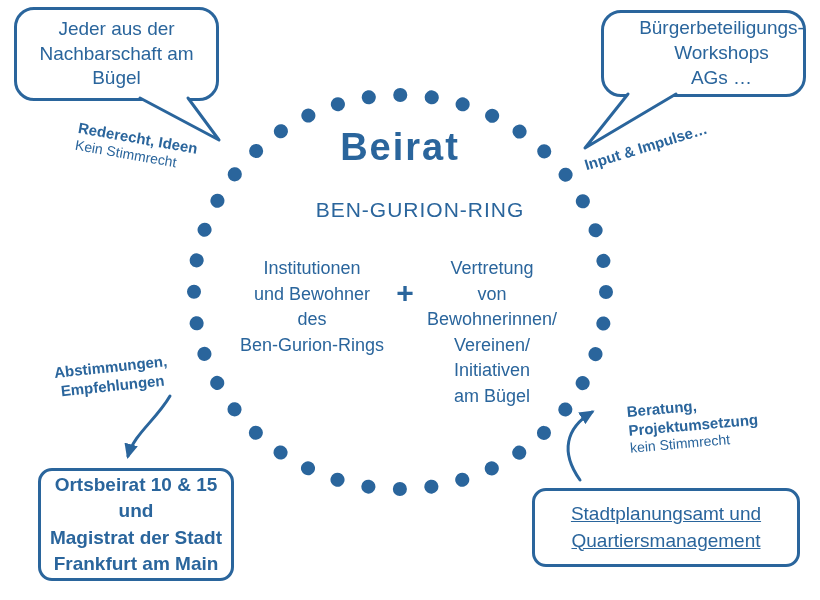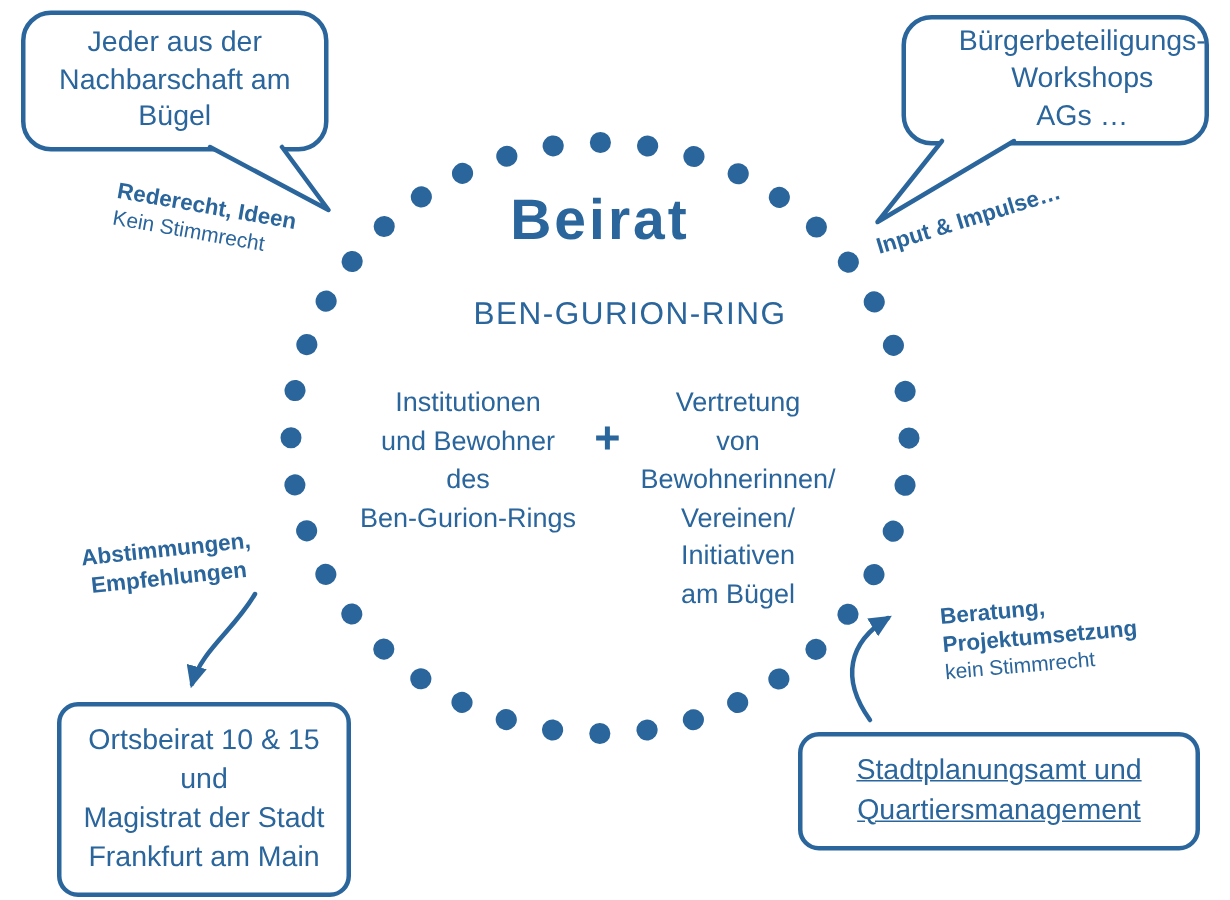--- a/index.html
+++ b/index.html
@@ -12,21 +12,21 @@
   .bubble, .bbox {
     position:absolute; background:#fff; border:3px solid var(--accent);
     display:flex; align-items:center; justify-content:center;
     text-align:center; z-index:1;
   }
   .bubble { border-radius:20px; font-size:19px; line-height:1.3; }
   .bubble.tl { left:14px; top:7px;  width:205px; height:94px; }
   .bubble.tr { left:601px; top:10px; width:205px; height:87px;padding-left:36px; }
 
   .bbox { border-radius:14px; font-size:19px; line-height:1.38; }
-  .bbox.bl { left:38px;  top:468px; width:196px; height:130px; }
+  .bbox.bl { left:38px;  top:468px; width:196px; height:113px;font-weight:bold; }
   .bbox.br { left:532px; top:488px; width:268px; height:79px;text-decoration:underline; }
 
   svg.layer { position:absolute; left:0; top:0; z-index:2; pointer-events:none; }
   .dots { fill:none; stroke:var(--accent); stroke-width:14; stroke-linecap:round; stroke-dasharray:0.1 31.55; }
   .tail { fill:#fff; stroke:var(--accent); stroke-width:3; stroke-linejoin:round; stroke-linecap:round; }
   .arrow { fill:none; stroke:var(--accent); stroke-width:3; stroke-linecap:round; }
   #arrowhead path { fill:var(--accent); }
 
   .ctext { position:absolute; left:0; width:800px; text-align:center; z-index:3; }
   .title { top:126px; font-size:38px; font-weight:bold; letter-spacing:2px; }

